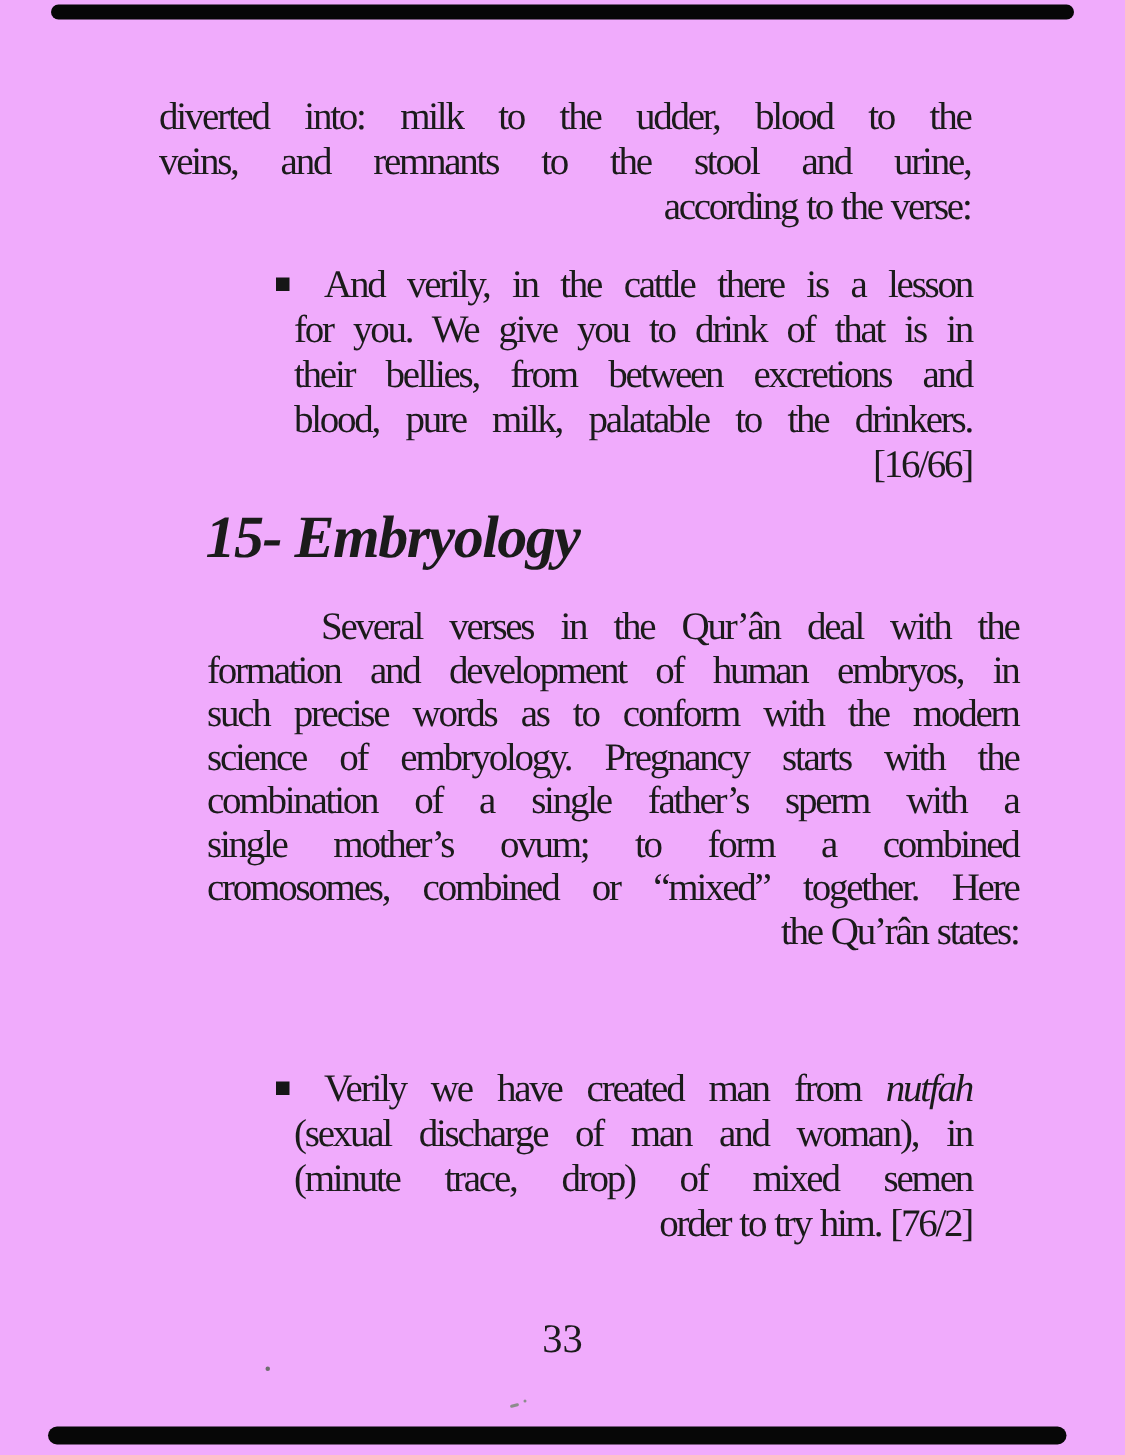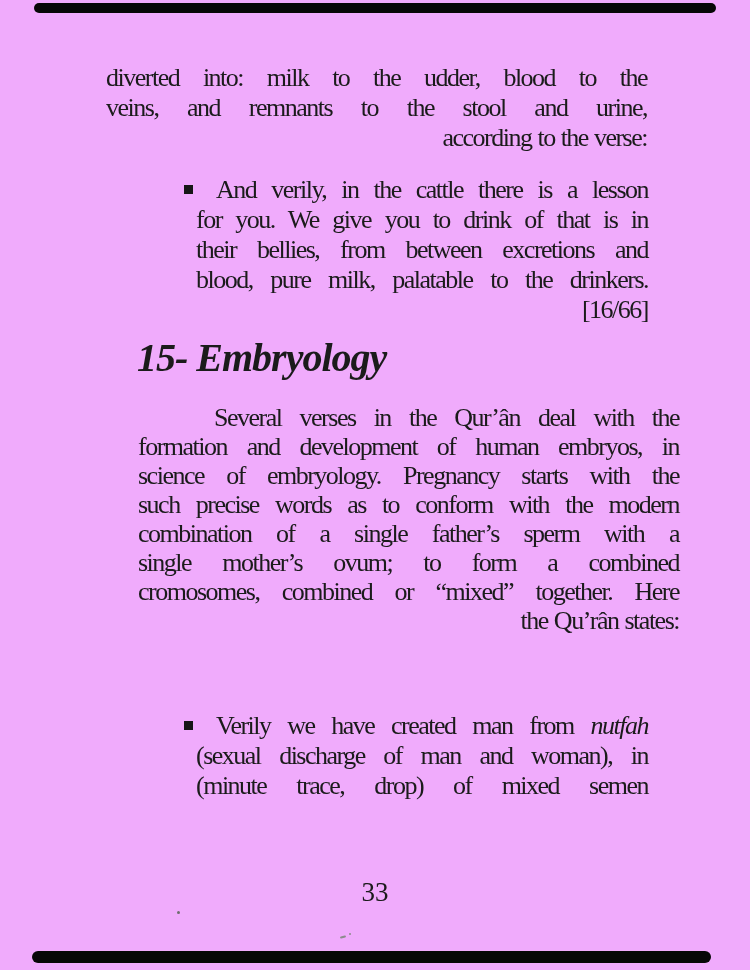--- a/index.html
+++ b/index.html
@@ -66,34 +66,35 @@
     <div class="line j">their bellies, from between excretions and</div>
     <div class="line j">blood, pure milk, palatable to the drinkers.</div>
     <div class="line">[16/66]</div>
   </div>
 
   <div class="heading">15- Embryology</div>
 
   <div class="block para2">
     <div class="line j indent">Several verses in the Qur’ân deal with the</div>
     <div class="line j">formation and development of human embryos, in</div>
+    <div class="line j">such precise words as to conform with the modern</div>
     <div class="line j">science of embryology. Pregnancy starts with the</div>
-    <div class="line j">such precise words as to conform with the modern</div>
     <div class="line j">combination of a single father’s sperm with a</div>
     <div class="line j">single mother’s ovum; to form a combined</div>
     <div class="line j">cromosomes, combined or “mixed” together. Here</div>
     <div class="line">the Qu’rân states:</div>
   </div>
 
   <div class="block quote2">
     <div class="line j qfirst">
       <span class="bullet"></span><span>Verily we have created man from</span> <span class="it">nutfah</span>
     </div>
     <div class="line j">(sexual discharge of man and woman), in</div>
     <div class="line j">(minute trace, drop) of mixed semen</div>
+    <div class="line">order to try him. [76/2]</div>
   </div>
 
   <div class="pageno">33</div>
 
   <div class="speck a"></div>
   <div class="speck b"></div>
   <div class="speck c"></div>
 
   <div class="scan-bar bottom"></div>
 

